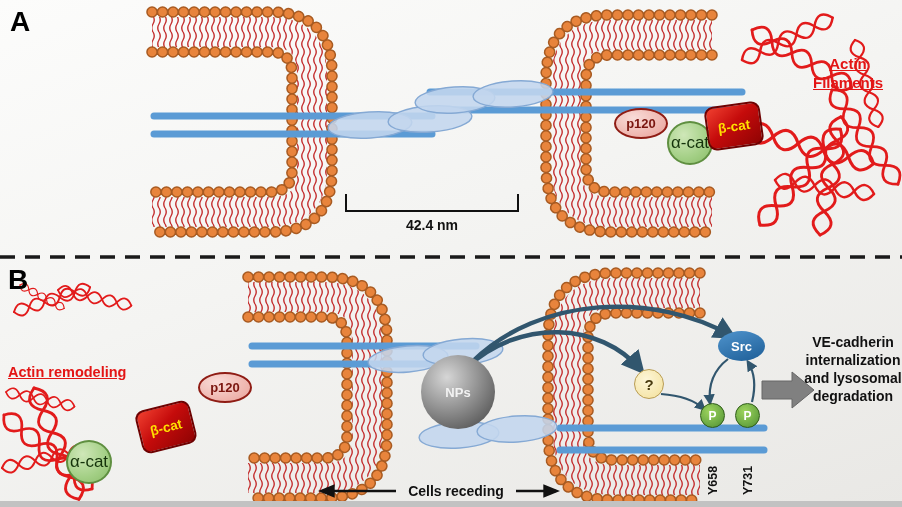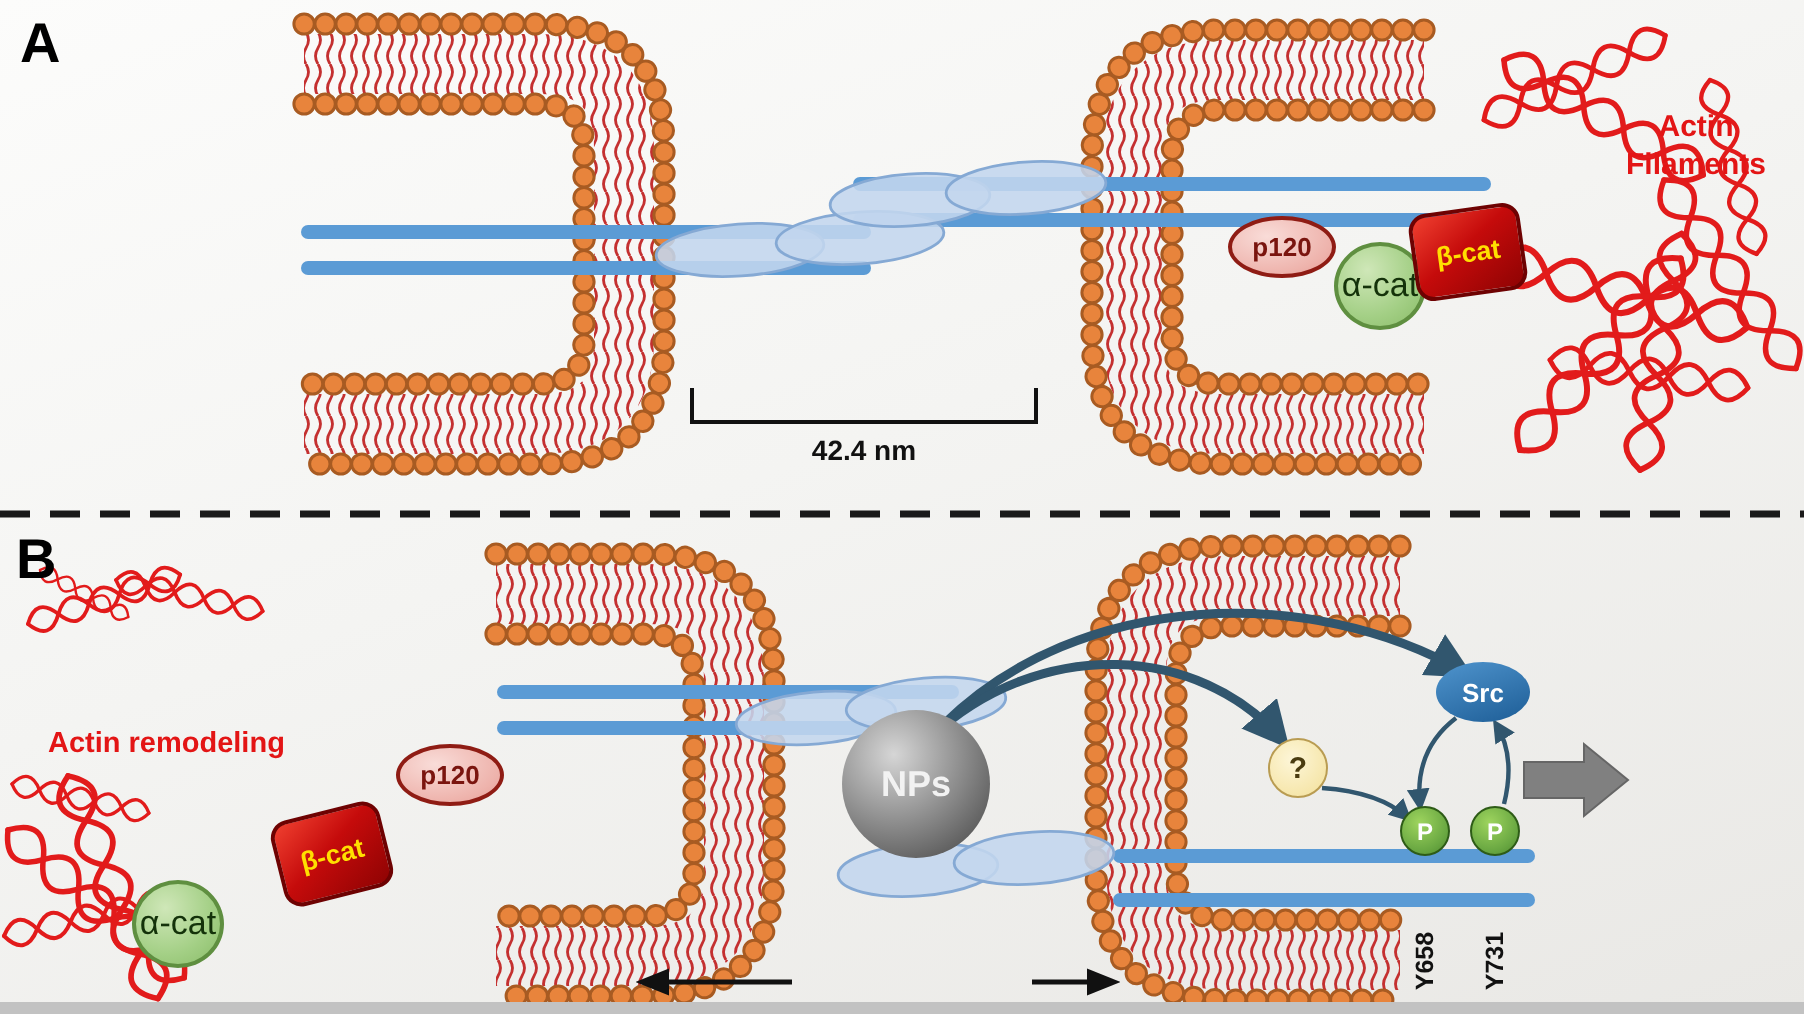--- a/index.html
+++ b/index.html
@@ -12,25 +12,25 @@
   .tail-stroke{fill:none;stroke:url(#tails);stroke-width:30;}
   .head-outline{fill:none;stroke:#a85b22;stroke-width:11.6;stroke-dasharray:0.1 10.4;stroke-linecap:round;}
   .head-fill{fill:none;stroke:#e8843c;stroke-width:8.6;stroke-dasharray:0.1 10.4;stroke-linecap:round;}
   .bar{stroke:#5b9bd5;stroke-width:7;stroke-linecap:round;}
   .dom{fill:#c3d6ee;fill-opacity:.88;stroke:#85a9d4;stroke-width:1.4;}
   .actin{stroke:#e21b1b;stroke-width:2.4;fill:none;stroke-linecap:round;}
   .sig{fill:none;stroke:#31566e;}
   .c{position:absolute;display:flex;align-items:center;justify-content:center;text-align:center;}
   .lbl{position:absolute;color:#111;}
   .panel-letter{font-size:28px;font-weight:bold;color:#000;}
-  .red-lbl{color:#e31515;font-weight:bold;}
+  .red-lbl{color:#e31515;font-weight:bold;text-decoration:underline;}
   .oval-p120{width:50px;height:27px;border-radius:50%;background:radial-gradient(ellipse at 35% 30%,#f9dcd8,#eeb3ac 70%,#e59d96);border:2.5px solid #8f1c14;color:#7a150f;font-weight:bold;font-size:13px;text-align:center;}
   .circ-acat{width:42px;height:40px;border-radius:50%;background:radial-gradient(circle at 35% 30%,#cfe7b8,#a3cf85 60%,#8abc68);border:2px solid #5f8f40;color:#14320a;font-weight:normal;font-size:17px;}
   .rect-bcat{width:52px;height:40px;border-radius:9px;background:linear-gradient(145deg,#f04030 0%,#c50b0b 45%,#8f0303 100%);border:2px solid #6e0202;color:#ffdf00;font-weight:bold;font-size:13.5px;}
-  .np{width:74px;height:74px;border-radius:50%;background:radial-gradient(circle at 35% 30%,#d6d6d6,#9a9a9a 40%,#565656 85%,#3f3f3f);color:#f2f2f2;font-weight:bold;font-size:18px;}
+  .np{width:74px;height:74px;border-radius:50%;background:radial-gradient(circle at 35% 30%,#d6d6d6,#9a9a9a 40%,#565656 85%,#3f3f3f);color:#f2f2f2;font-weight:bold;font-size:13px;}
   .q{width:28px;height:28px;border-radius:50%;background:radial-gradient(circle at 40% 35%,#fdf6d8,#f3e09a);border:1px solid #b99c52;color:#4a3c10;font-weight:bold;font-size:15px;}
   .src{width:47px;height:30px;border-radius:50%;background:linear-gradient(160deg,#4f94cd,#1d5d96);color:#fff;font-weight:bold;font-size:13px;}
   .pcirc{width:23px;height:23px;border-radius:50%;background:radial-gradient(circle at 38% 32%,#9ed45e,#6aa842 65%,#4f8a2e);border:1.5px solid #2e5c17;color:#fff;font-weight:bold;font-size:12px;}
   .vert{transform:rotate(-90deg);font-weight:600;font-size:12.5px;}
   .bottom-strip{position:absolute;left:0;bottom:0;width:902px;height:6px;background:#c2c2c2;}
 </style>
 </head>
 <body>
 
 <div id="fig">
@@ -140,35 +140,37 @@
       <path class="sig" d="M752,402 Q758,378 748,362" stroke-width="2.2" marker-end="url(#mBlue)"></path>
     </g>
   </svg>
 
   <div class="lbl panel-letter" style="left:10px;top:6px;">A</div>
   <div class="lbl panel-letter" style="left:8px;top:264px;">B</div>
 
   <div class="c lbl" style="left:390px;top:217px;width:84px;font-weight:bold;font-size:14px;">42.4 nm</div>
 
   <div class="c red-lbl" style="position:absolute;left:803px;top:55px;width:90px;font-size:15px;line-height:1.25;">Actin Filaments</div>
-  <div class="red-lbl" style="position:absolute;left:24px;top:364px;width:170px;font-size:14.5px;">Actin remodeling</div>
+  <div class="red-lbl" style="position:absolute;left:8px;top:364px;width:170px;font-size:14.5px;">Actin remodeling</div>
 
   <div class="c oval-p120" style="left:614px;top:108px;">p120</div>
   <div class="c circ-acat" style="left:667px;top:121px;">α-cat</div>
   <div class="c rect-bcat" style="left:706px;top:104px;transform:rotate(-8deg);">β-cat</div>
 
   <div class="c oval-p120" style="left:198px;top:372px;">p120</div>
   <div class="c circ-acat" style="left:66px;top:440px;">α-cat</div>
   <div class="c rect-bcat" style="left:138px;top:405px;transform:rotate(-14deg);">β-cat</div>
 
   <div class="c np" style="left:421px;top:355px;">NPs</div>
   <div class="c q" style="left:634px;top:369px;">?</div>
   <div class="c src" style="left:718px;top:331px;">Src</div>
   <div class="c pcirc" style="left:700px;top:403px;">P</div>
   <div class="c pcirc" style="left:735px;top:403px;">P</div>
 
   <div class="c lbl vert" style="left:687px;top:473px;width:50px;height:15px;">Y658</div>
   <div class="c lbl vert" style="left:722px;top:473px;width:50px;height:15px;">Y731</div>
 
+  <div class="c lbl" style="left:804px;top:334px;width:98px;font-weight:bold;font-size:14px;line-height:1.28;">VE-cadherin internalization and lysosomal degradation</div>
 
+  <div class="c lbl" style="left:394px;top:483px;width:124px;font-weight:bold;font-size:14px;">Cells receding</div>
 
   <div class="bottom-strip"></div>
 </div>
 
 </body></html>

